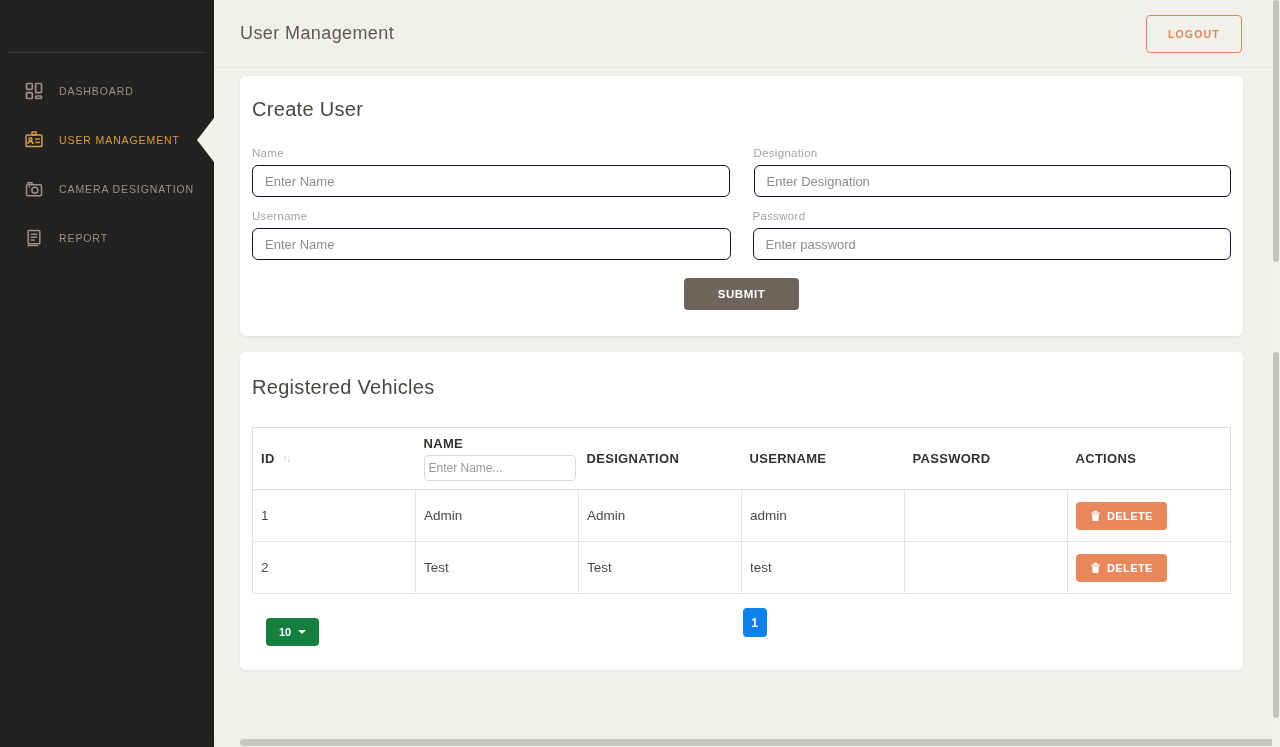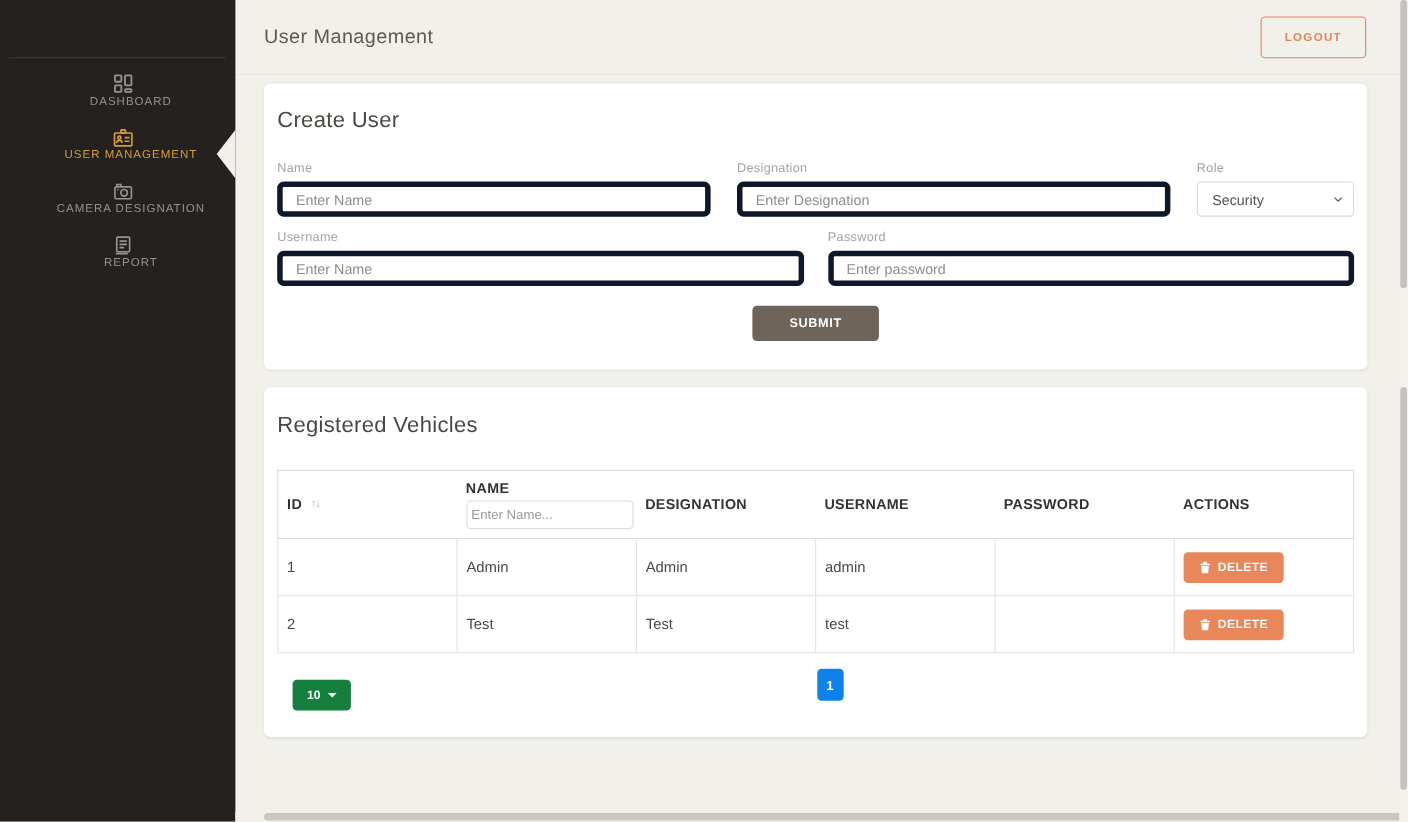--- a/index.html
+++ b/index.html
@@ -4,21 +4,21 @@
 <style>
   * { margin:0; padding:0; box-sizing:border-box; }
   html,body { width:1280px; height:747px; overflow:hidden; }
   body { font-family:"Liberation Sans", sans-serif; background:#f2f0ea; }
   .app { position:relative; width:1280px; height:747px; overflow:hidden; }
 
   
   .sidebar { position:absolute; left:0; top:0; width:214px; height:747px; background:#242220; z-index:5; }
   .sidebar-divider { position:absolute; top:52px; left:8px; right:9px; height:1px; background:#3b3935; }
   .nav { position:absolute; top:66px; left:0; right:0; }
-  .nav-item { position:relative; display:flex; align-items:center; height:49px; padding-left:24px; cursor:pointer; color:#97938c;flex-direction:column; }
+  .nav-item { position:relative; display:flex; align-items:center; height:49px; padding-left:24px; cursor:pointer; color:#97938c; }
   .nav-item .icon { width:20px; height:20px; margin-right:15px; flex:none; display:flex; align-items:center; justify-content:center; }
   .nav-item .label { font-size:10.5px; letter-spacing:0.9px; font-weight:500; }
   .nav-item.active { color:#d89c3d; }
   .nav-item.active .notch { position:absolute; right:0; top:50%; transform:translateY(-50%); width:0; height:0;
       border-top:22px solid transparent; border-bottom:22px solid transparent; border-right:17px solid #f2f0ea; }
 
   
   .main { position:absolute; left:214px; top:0; width:1058px; height:747px; background:#f2f0ea; }
   .header { height:68px; display:flex; align-items:center; justify-content:space-between; padding:0 30px 0 26px;
       border-bottom:1px solid rgba(0,0,0,0.045); }
@@ -31,21 +31,21 @@
   .card-create { padding:22px 12px 26px 12px; }
   .card-title { font-size:20px; color:#4a4742; letter-spacing:0.3px; font-weight:400; }
 
   .form { margin-top:26px; }
   .form-row { display:flex; gap:24px; }
   .form-row + .form-row { margin-top:13px; }
   .field { display:flex; flex-direction:column; }
   .grow { flex:1 1 0; }
   .field-role { flex:none; width:143px; }
   .field label { font-size:11.5px; color:#a6a29c; letter-spacing:0.3px; margin-bottom:6px; }
-  .text-input { height:32px; border:5px solid #0f172a; border-radius:6px; padding:0 12px; font-family:inherit;
+  .text-input { height:32px; border:1px solid #0f172a; border-radius:6px; padding:0 12px; font-family:inherit;
       font-size:13px; color:#55524d; background:#fff; outline:none; width:100%; }
   .text-input::placeholder { color:#8f8d89; }
   .select { position:relative; height:32px; border:1px solid #dcd9d4; border-radius:4px; background:#fff;
       display:flex; align-items:center; padding:0 26px 0 13px; font-size:13px; color:#55524d; cursor:pointer; }
   .select .chev { position:absolute; right:8px; top:50%; transform:translateY(-50%); }
 
   .submit-row { display:flex; justify-content:center; margin-top:18px; }
   .submit-btn { background:#6e6459; color:#fff; border:none; border-radius:4px; font-family:inherit;
       font-size:11.5px; font-weight:bold; letter-spacing:0.6px; padding:10px 34px; cursor:pointer; }
 
@@ -162,31 +162,20 @@
 
         <div class="form">
           <div class="form-row">
             <div class="field grow">
               <label>Name</label>
               <input class="text-input" type="text" placeholder="Enter Name" style="">
             </div>
             <div class="field grow">
               <label>Designation</label>
               <input class="text-input" type="text" placeholder="Enter Designation" style="">
-            </div>
-            <div class="field field-role">
-              <label>Role</label>
-              <div class="select">
-                <span>Security</span>
-                <span class="chev">
-                  <svg width="11" height="11" viewBox="0 0 24 24" fill="none" stroke="#55524d" stroke-width="2.4">
-                    <polyline points="5,9 12,16 19,9"></polyline>
-                  </svg>
-                </span>
-              </div>
             </div>
           </div>
 
           <div class="form-row" style="gap:22px;">
             <div class="field grow">
               <label>Username</label>
               <input class="text-input" type="text" placeholder="Enter Name" style="">
             </div>
             <div class="field grow">
               <label>Password</label>

